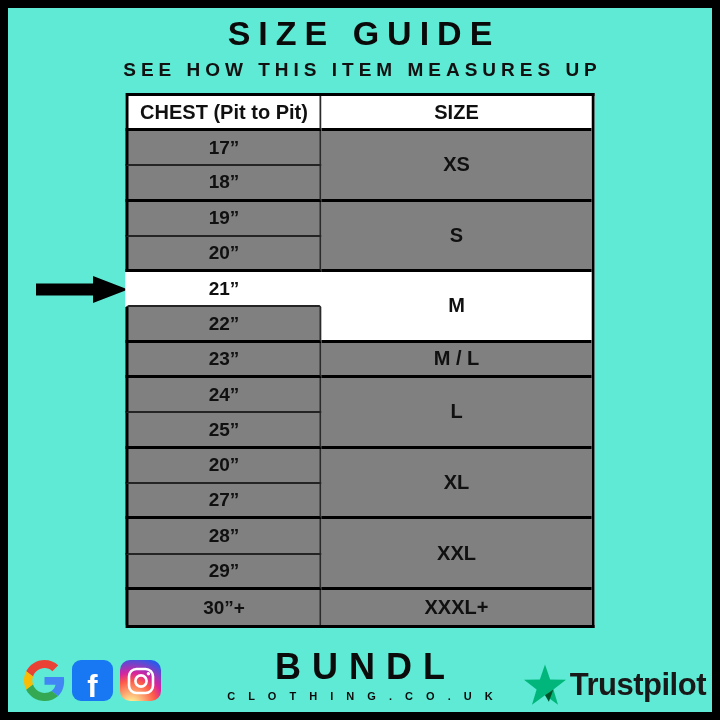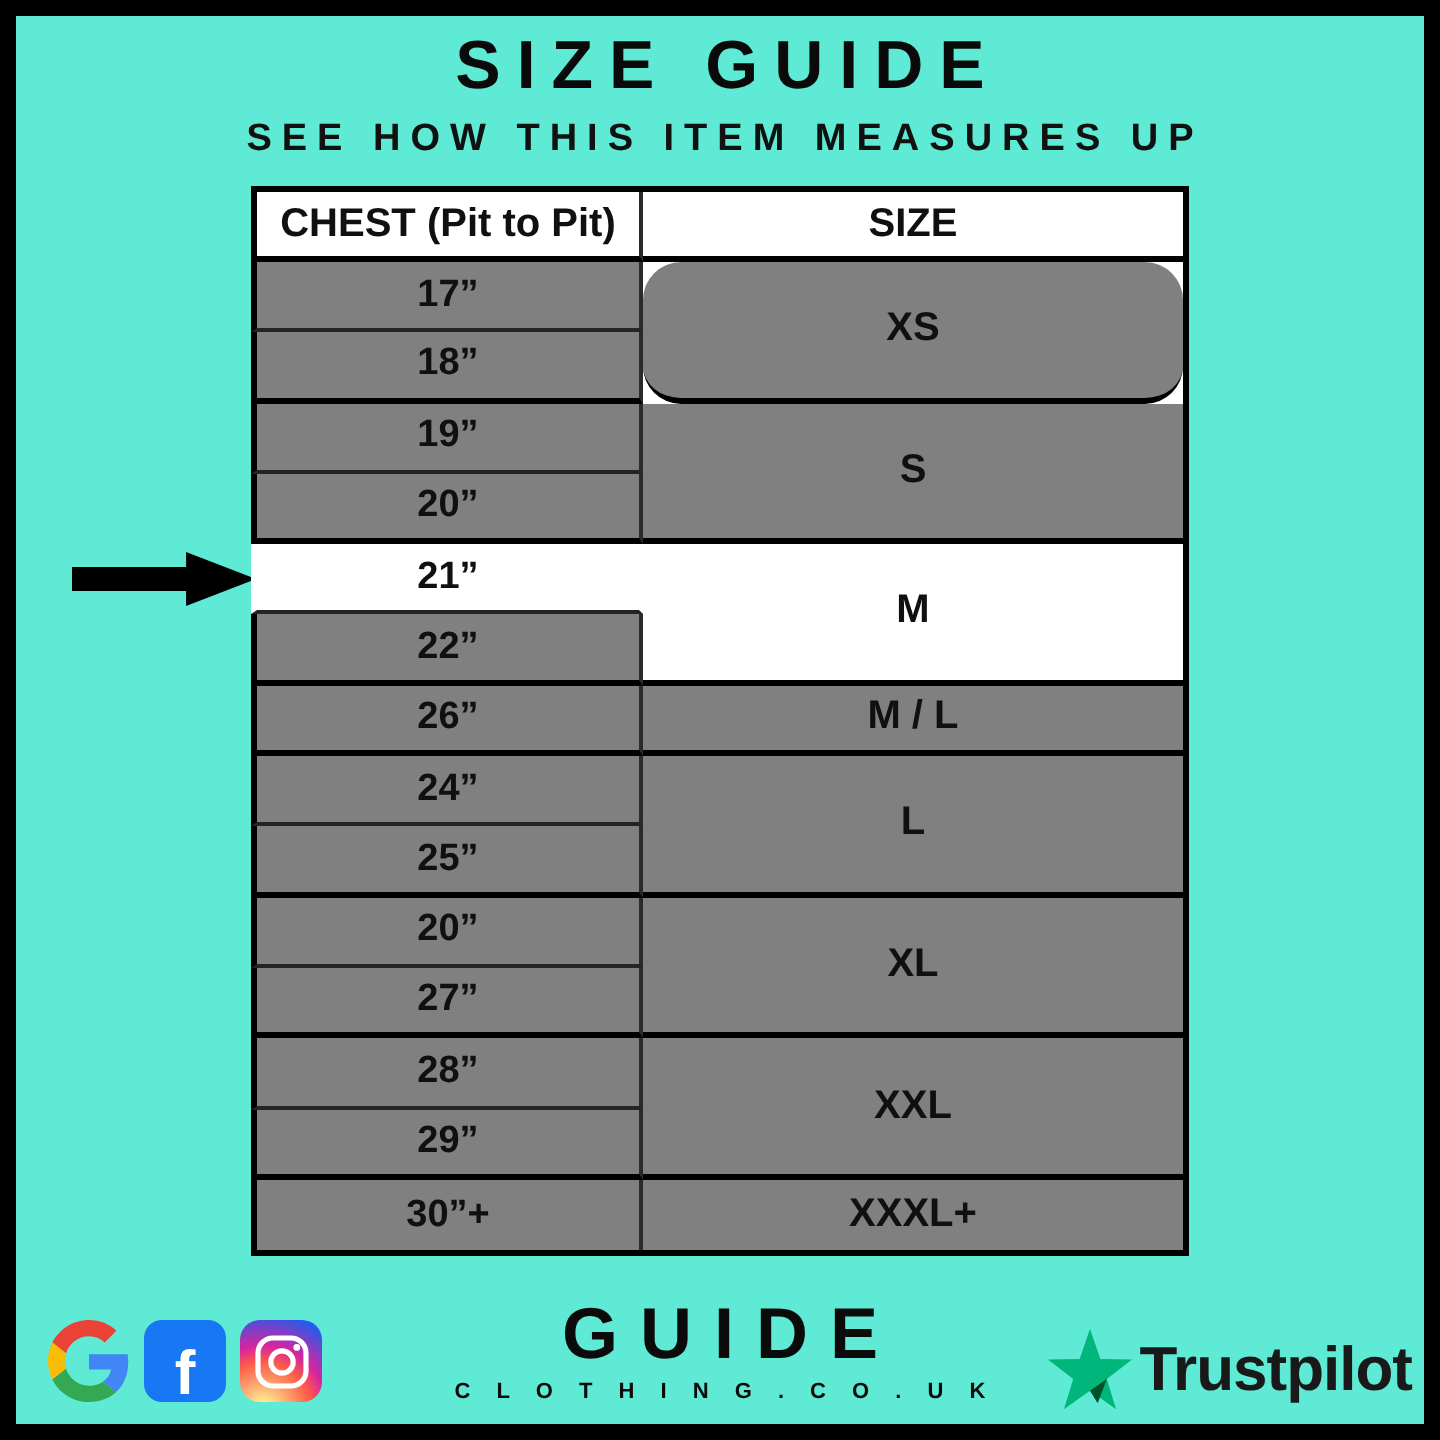--- a/index.html
+++ b/index.html
@@ -104,30 +104,30 @@
 
     <div class="cell th col1" style="grid-area:1/1/2/2; border-right:2px solid #2a2a2a;">CHEST (Pit to Pit)</div>
     <div class="cell th" style="grid-area:1/2/2/3;">SIZE</div>
 
     <div class="cell chest col1 mid" style="grid-area:2/1/3/2;">17”</div>
     <div class="cell chest col1 gend" style="grid-area:3/1/4/2;">18”</div>
     <div class="cell chest col1 mid" style="grid-area:4/1/5/2;">19”</div>
     <div class="cell chest col1 gend" style="grid-area:5/1/6/2;">20”</div>
     <div class="cell chest col1 mid hl" style="grid-area:6/1/7/2;">21”</div>
     <div class="cell chest col1 gend" style="grid-area:7/1/8/2;">22”</div>
-    <div class="cell chest col1 gend" style="grid-area:8/1/9/2;">26”</div>
+    <div class="cell chest col1 gend" style="grid-area:8/1/9/2;">23”</div>
     <div class="cell chest col1 mid" style="grid-area:9/1/10/2;">24”</div>
     <div class="cell chest col1 gend" style="grid-area:10/1/11/2;">25”</div>
     <div class="cell chest col1 mid" style="grid-area:11/1/12/2;">20”</div>
     <div class="cell chest col1 gend" style="grid-area:12/1/13/2;">27”</div>
     <div class="cell chest col1 mid" style="grid-area:13/1/14/2;">28”</div>
     <div class="cell chest col1 gend" style="grid-area:14/1/15/2;">29”</div>
     <div class="cell chest col1 last" style="grid-area:15/1/16/2;">30”+</div>
 
-    <div class="cell size" style="grid-area:2/2/4/3;border-radius:19px;">XS</div>
+    <div class="cell size" style="grid-area:2/2/4/3;">XS</div>
     <div class="cell size" style="grid-area:4/2/6/3;">S</div>
     <div class="cell size hl" style="grid-area:6/2/8/3;">M</div>
     <div class="cell size" style="grid-area:8/2/9/3;">M / L</div>
     <div class="cell size" style="grid-area:9/2/11/3;">L</div>
     <div class="cell size" style="grid-area:11/2/13/3;">XL</div>
     <div class="cell size" style="grid-area:13/2/15/3;">XXL</div>
     <div class="cell size last" style="grid-area:15/2/16/3;">XXXL+</div>
   </div>
 
   <div class="social">
@@ -143,21 +143,21 @@
     <div class="icon-box ig">
       <svg width="36" height="36" viewBox="0 0 36 36">
         <rect x="6" y="6" width="24" height="24" rx="7.5" fill="none" stroke="#fff" stroke-width="2.6"></rect>
         <circle cx="18" cy="18" r="5.6" fill="none" stroke="#fff" stroke-width="2.6"></circle>
         <circle cx="25.4" cy="10.7" r="1.7" fill="#fff"></circle>
       </svg>
     </div>
   </div>
 
   <div class="brand">
-    <div class="brand-name">GUIDE</div>
+    <div class="brand-name">BUNDL</div>
     <div class="brand-domain">C L O T H I N G . C O . U K</div>
   </div>
 
   <div class="trustpilot">
     <svg width="42" height="41" viewBox="0 0 48 46">
       <polygon fill="#00B67A" points="24,0 29.9,17.3 48,17.6 33.6,28.7 38.9,46 24,35.4 9.1,46 14.4,28.7 0,17.6 18.1,17.3"></polygon>
       <polygon fill="#005128" points="24,35.4 33.6,28.7 28.4,42.6"></polygon>
     </svg>
     <span class="tp-text">Trustpilot</span>
   </div>

